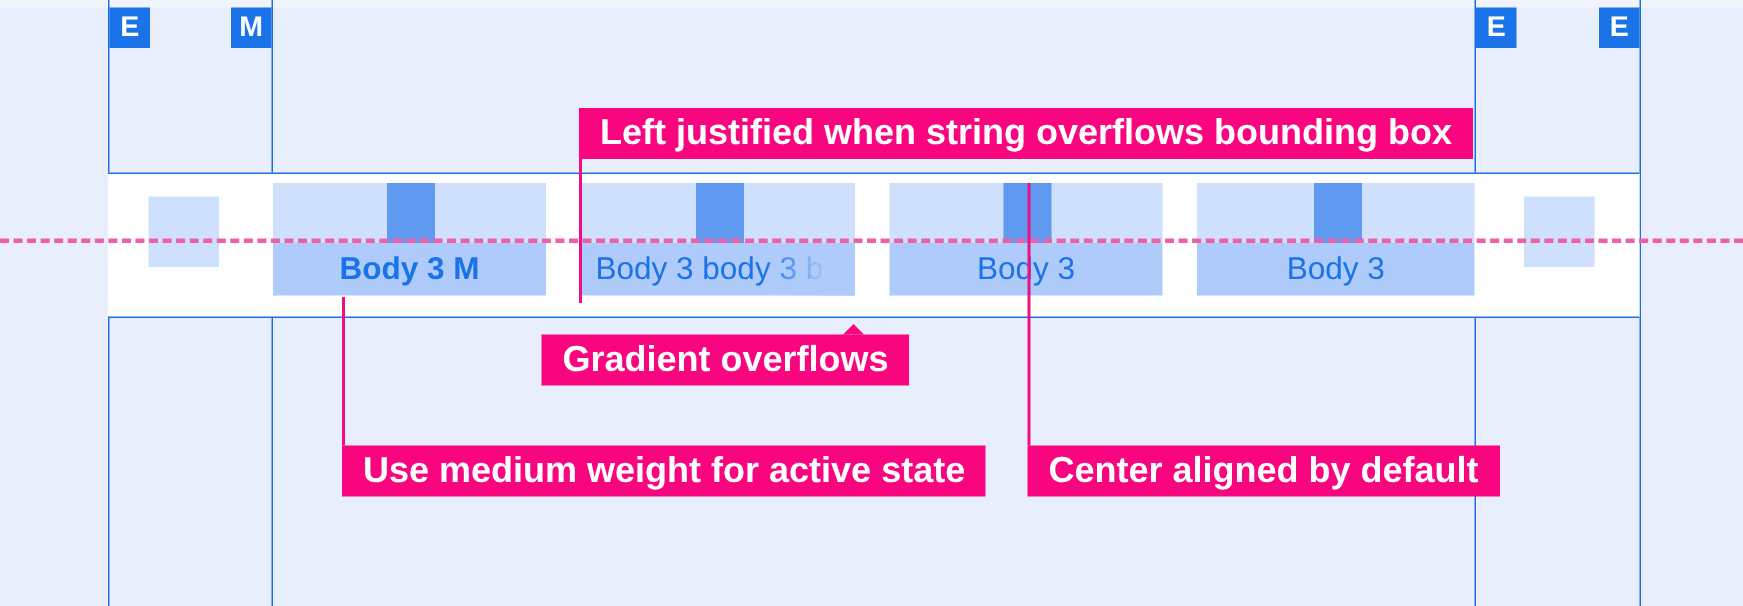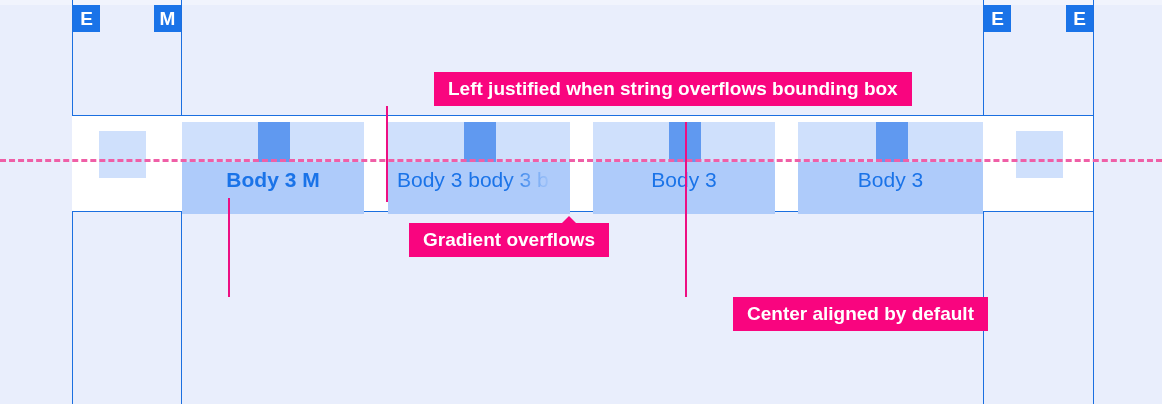--- a/index.html
+++ b/index.html
@@ -98,21 +98,21 @@
     top: 0;
     width: 32px;
     height: 40px;
     background: #6099f0;
   }
   .tab-label {
     position: absolute;
     left: 0;
     top: 40px;
     width: 100%;
-    height: 52px;
+    height: 35px;
     background: #aecbfa;
     color: #1a73e8;
     font-size: 21px;
     line-height: 35px;
     text-align: center;
     white-space: nowrap;
     overflow: hidden;
     box-sizing: border-box;
   }
   .tab-label.active {
@@ -147,28 +147,27 @@
     position: absolute;
     width: 2px;
     background: #ed0f83;
   }
 
   
   .note {
     position: absolute;
     background: #f9057f;
     color: #ffffff;
-    font-size: 19px;
+    font-size: 24px;
     font-weight: bold;
     line-height: 34px;
     height: 34px;
     padding: 0 14px;
     white-space: nowrap;
     box-sizing: border-box;
-    margin-left: 48px;
   }
   .note-arrow {
     position: absolute;
     width: 0;
     height: 0;
     border-left: 7px solid transparent;
     border-right: 7px solid transparent;
     border-bottom: 7px solid #f9057f;
   }
 </style>
@@ -223,16 +222,17 @@
 
   <div class="leader" style="left:386px; top:106px; height:96px;"></div>
   <div class="leader" style="left:228px; top:198px; height:99px;"></div>
   <div class="leader" style="left:685px; top:122px; height:175px;"></div>
 
   <div class="note" style="left:386px; top:72px;">Left justified when string overflows bounding box</div>
 
   <div class="note" style="left:361px; top:223px;">Gradient overflows</div>
   <div class="note-arrow" style="left:562px; top:216px;"></div>
 
+  <div class="note" style="left:228px; top:297px;">Use medium weight for active state</div>
 
   <div class="note" style="left:685px; top:297px;">Center aligned by default</div>
 
 </div>
 
 </body></html>

